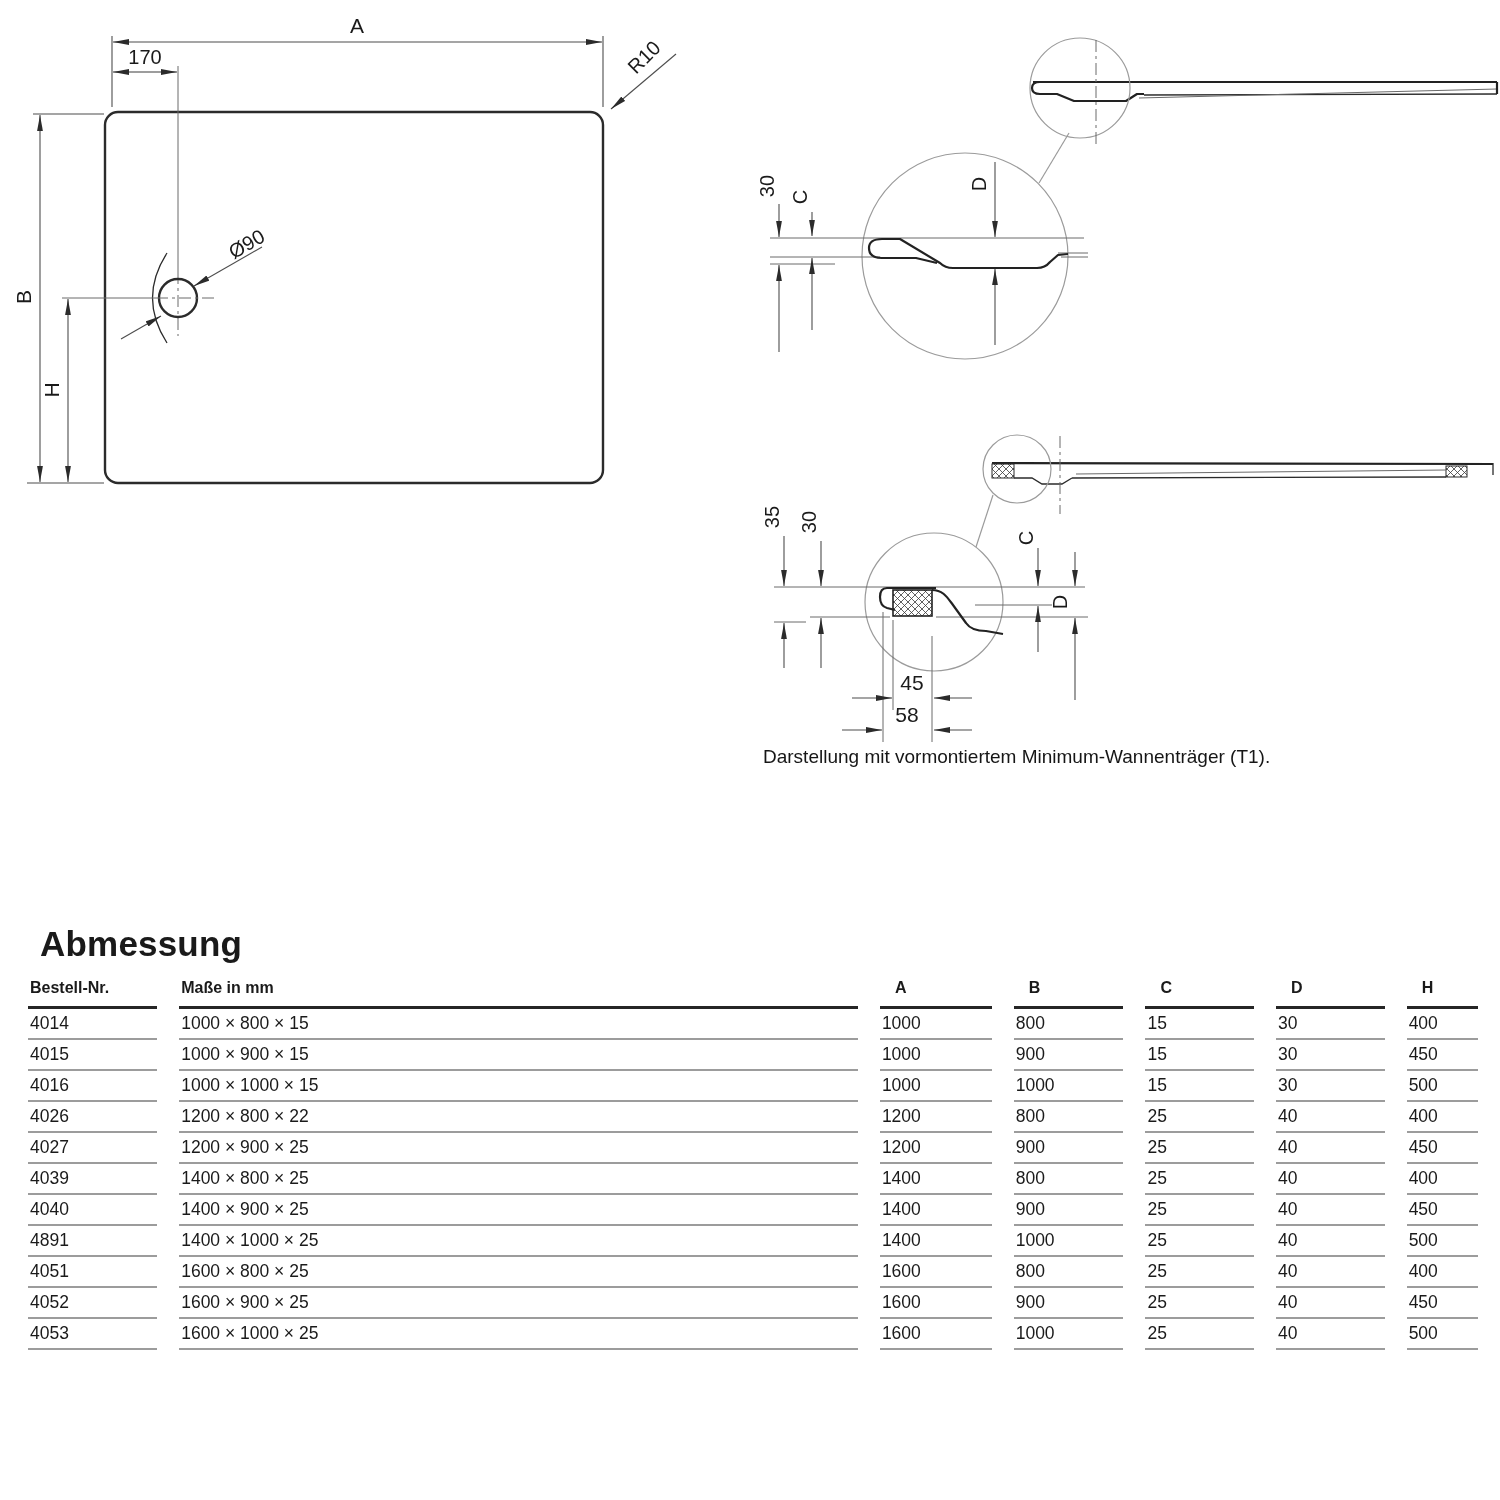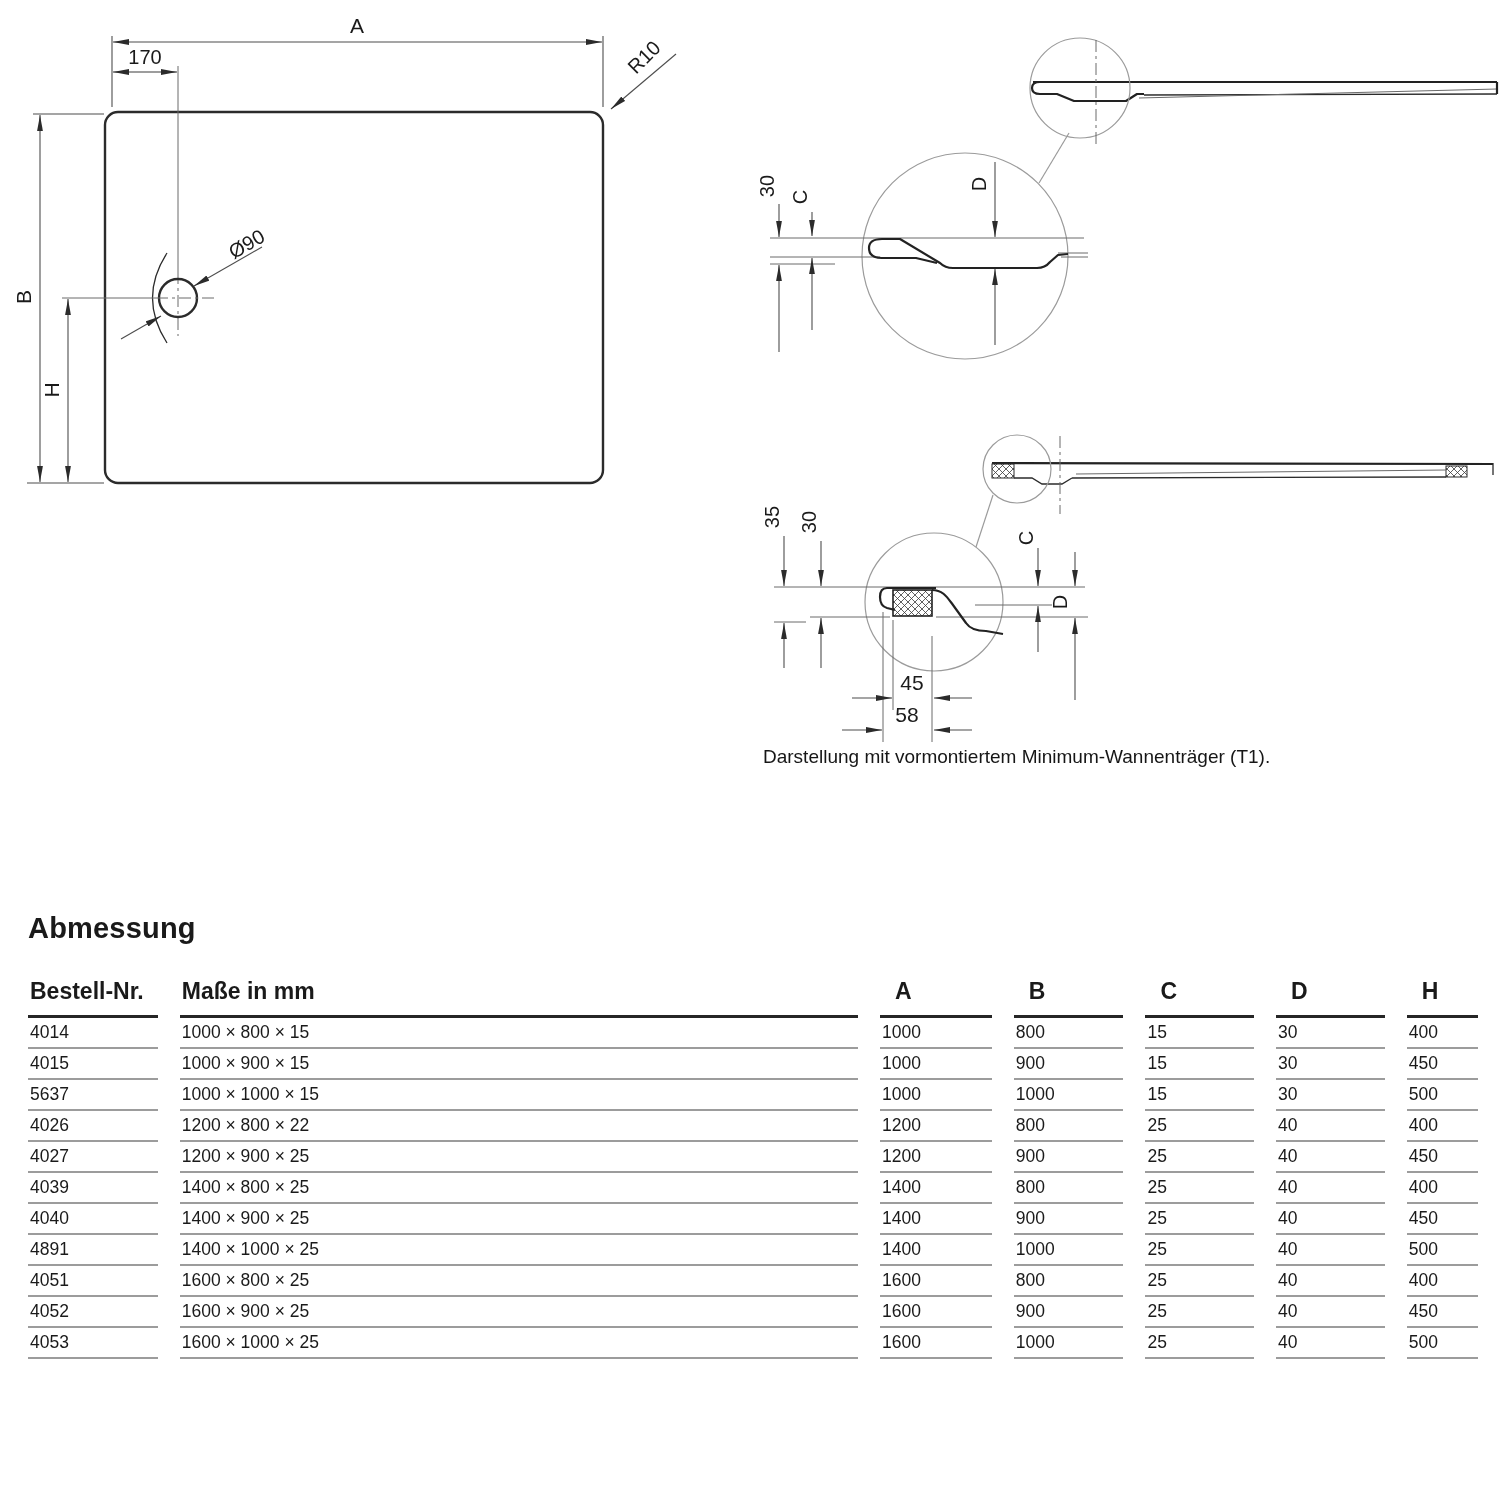--- a/index.html
+++ b/index.html
@@ -22,33 +22,33 @@
   .profile-thin { fill: none; stroke: #2b2b2b; stroke-width: 1.3px; }
   .dim       { fill: none; stroke: #4d4d4d; stroke-width: 1.1px; }
   .ref       { fill: none; stroke: #6a6a6a; stroke-width: 1px; }
   .bubble    { fill: none; stroke: #9b9b9b; stroke-width: 1.2px; }
   .cline     { fill: none; stroke: #6a6a6a; stroke-width: 1px; stroke-dasharray: 12 4 3 4; }
   .dimtext   { font-size: 20px; fill: #1a1a1a; }
   .dimtext-lg{ font-size: 21px; fill: #1a1a1a; }
   .caption   { font-size: 19px; fill: #161616; }
 
   .section-title {
-    position: absolute; top: 912px; left: 28px; margin: 0;
-    font-size: 29px; font-weight: 700; letter-spacing: 0.2px;
+    position: absolute; top: 912px; left: 28px; margin: 12px;
+    font-size: 35px; font-weight: 700; letter-spacing: 0.2px;
   }
 
   .table-wrap { position: absolute; top: 978px; left: 6px; }
   table.dims {
     border-collapse: separate;
     border-spacing: 22px 0;
     table-layout: fixed;
   }
   table.dims th {
     text-align: left; vertical-align: bottom;
-    font-size: 23px; font-weight: 700;
+    font-size: 16px; font-weight: 700;
     padding: 0 0 9px 2px;
     border-bottom: 3px solid #262626;
     line-height: 1.2; white-space: nowrap; margin-top: 23px;
   }
   table.dims th.letter { padding-left: 15px; }
   table.dims td {
     text-align: left;
     font-size: 17.5px; font-weight: 400;
     padding: 4px 0 4px 2px;
     border-bottom: 2px solid #9c9c9c;
@@ -269,21 +269,21 @@
     <td>4015</td>
     <td>1000 × 900 × 15</td>
     <td>1000</td>
     <td>900</td>
     <td>15</td>
     <td>30</td>
     <td>450</td>
   </tr>
 
   <tr>
-    <td>5637</td>
+    <td>4016</td>
     <td>1000 × 1000 × 15</td>
     <td>1000</td>
     <td>1000</td>
     <td>15</td>
     <td>30</td>
     <td>500</td>
   </tr>
 
   <tr>
     <td>4026</td>

